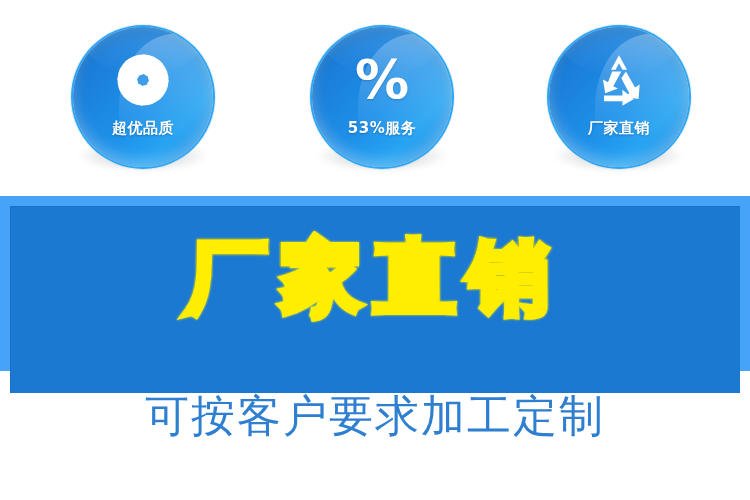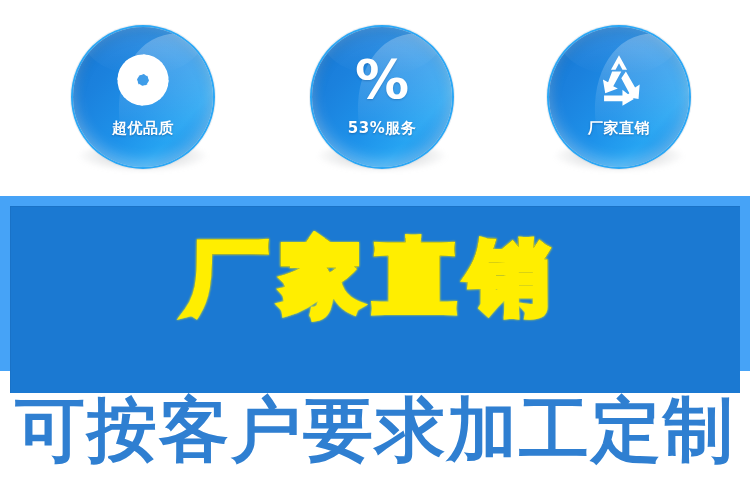--- a/index.html
+++ b/index.html
@@ -97,21 +97,21 @@
     paint-order:stroke fill;
     -webkit-text-stroke:7px #ffee00;
     filter:drop-shadow(0 0 1px rgba(255,238,0,.9));
   }
 
   
   .tagline{
     position:absolute;left:0;right:0;top:392px;
     text-align:center;
     color:#2f7fd1;
-    font-size:70px;font-weight:bold;letter-spacing:2px;
+    font-size:44px;font-weight:normal;letter-spacing:2px;
     line-height:1.1;
     font-family:"DejaVu Sans","Liberation Sans",sans-serif;
   }
 </style>
 </head>
 <body>
 
 <div class="page">
 
   <div class="badges">

